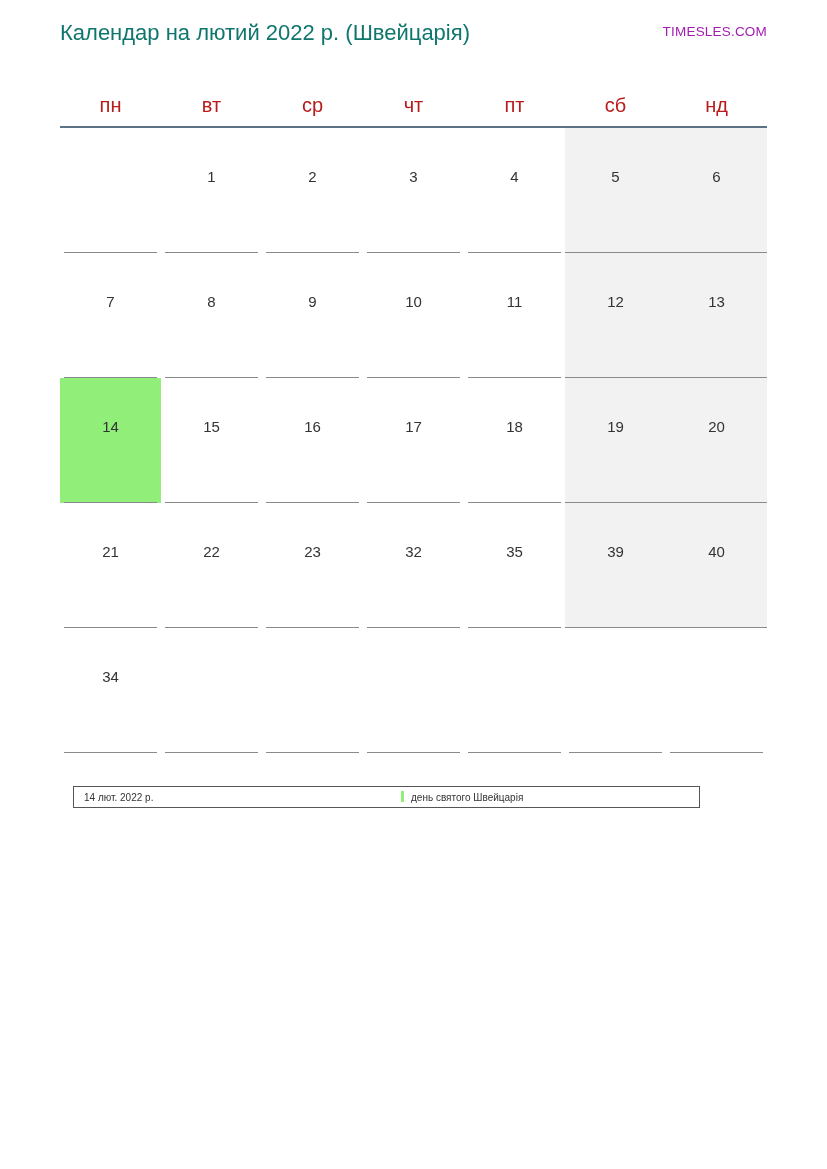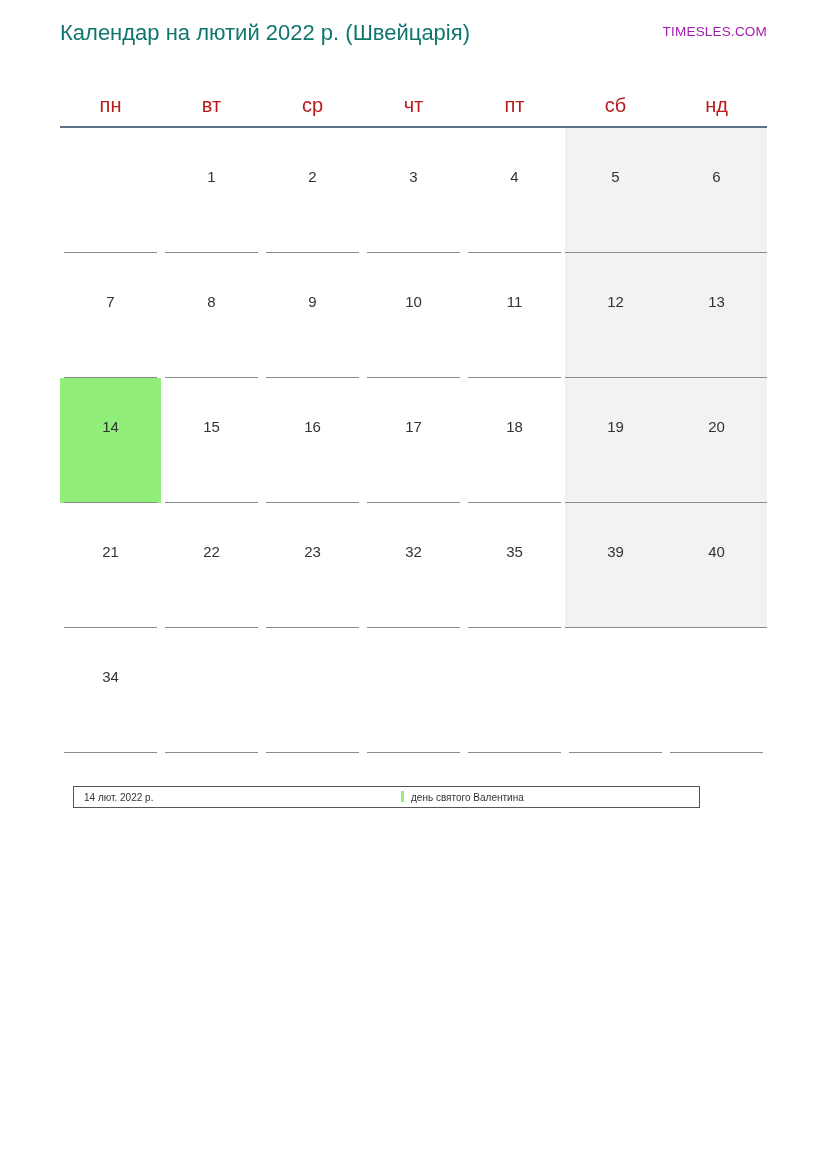--- a/index.html
+++ b/index.html
@@ -382,16 +382,16 @@
               <div class="rule"></div>
             </td>
           </tr>
         </tbody>
     </table>
   </div>
 
   <div class="legend">
     <span class="date">14 лют. 2022 р.</span>
     <span class="swatch" style="background: rgb(144, 238, 121);"></span>
-    <span class="event">день святого Валентина</span>
+    <span class="event">день святого Швейцарія</span>
   </div>
 
 </div>
 
 </body></html>

